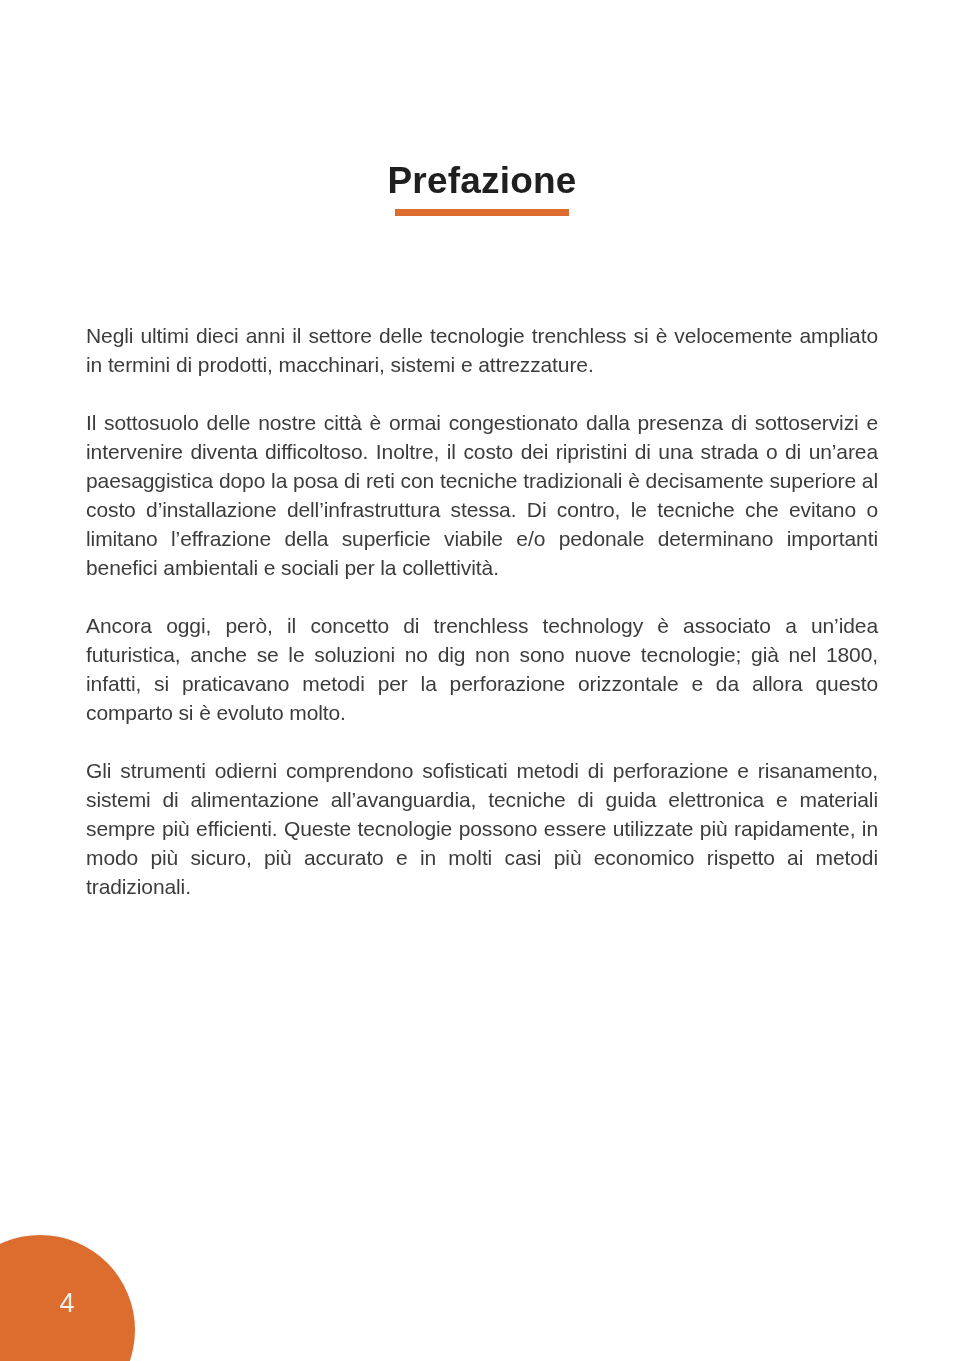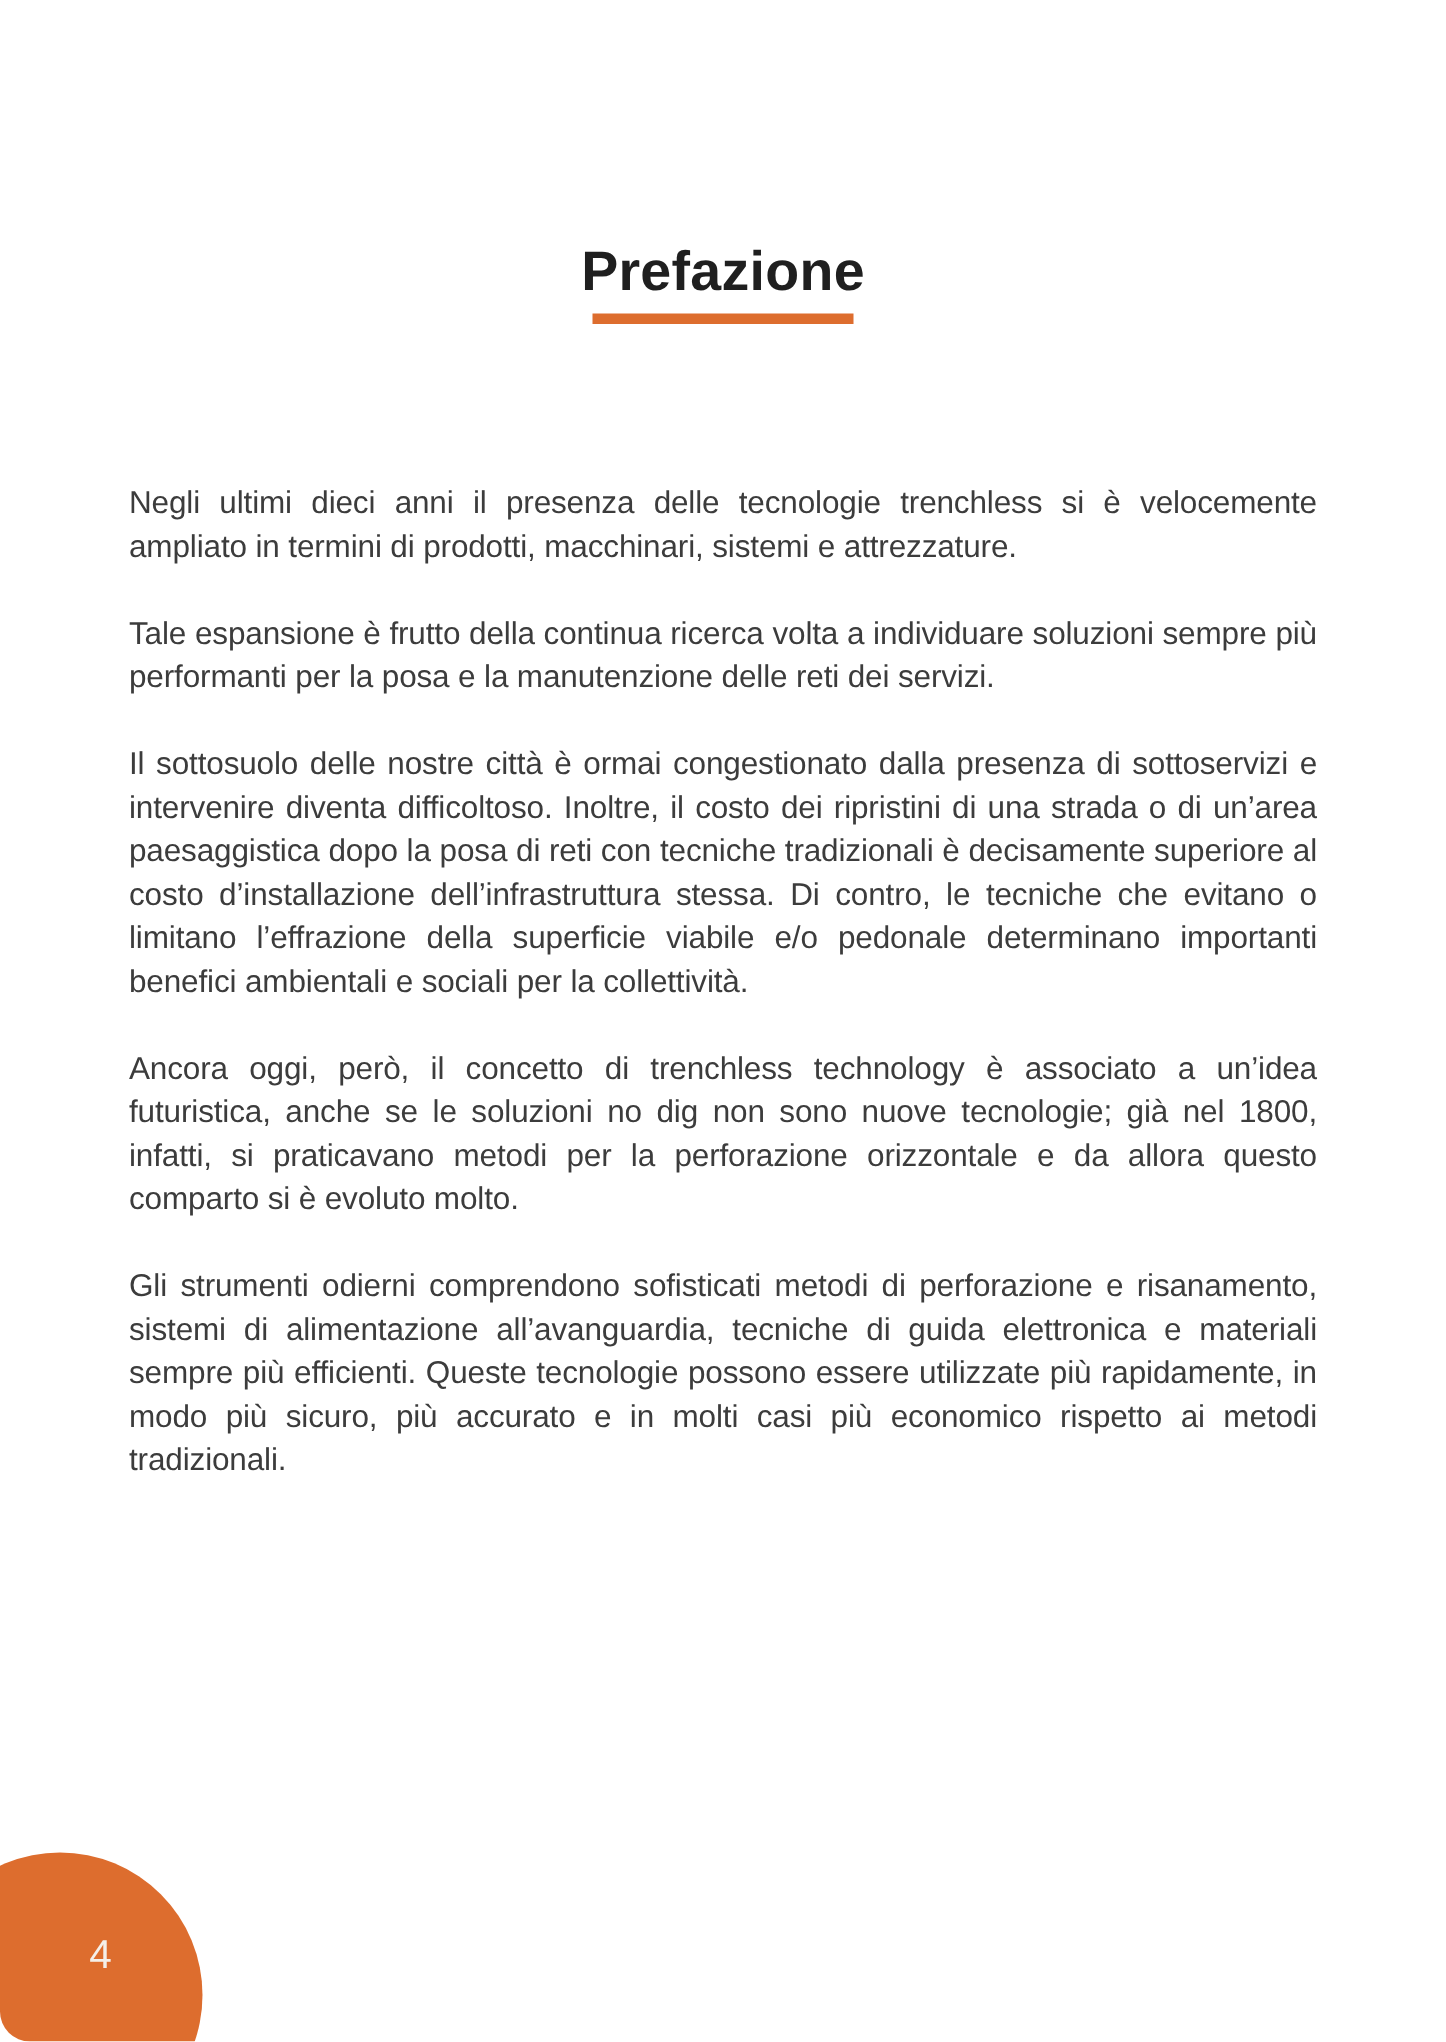--- a/index.html
+++ b/index.html
@@ -7,21 +7,20 @@
     padding: 0;
     background: #ffffff;
   }
   .page {
     position: relative;
     width: 964px;
     height: 1361px;
     background: #ffffff;
     overflow: hidden;
     font-family: "Liberation Sans", sans-serif;
-    border-radius: 20px;
   }
   .title-block {
     position: absolute;
     top: 160px;
     left: 0;
     width: 100%;
     text-align: center;
   }
   .title-line {
     margin: 0;
@@ -77,22 +76,21 @@
 <body>
 
 <div class="page">
 
   <div class="title-block">
     <h1 class="title-line">Prefazione</h1>
     <div class="title-rule"></div>
   </div>
 
   <div class="body-text">
-    <p>Negli ultimi dieci anni il presenza delle tecnologie trenchless si è velocemente ampliato in termini di prodotti, macchinari, sistemi e attrezzature.</p>
-    <p>Tale espansione è frutto della continua ricerca volta a individuare soluzioni sempre più performanti per la posa e la manutenzione delle reti dei servizi.</p>
+    <p>Negli ultimi dieci anni il settore delle tecnologie trenchless si è velocemente ampliato in termini di prodotti, macchinari, sistemi e attrezzature.</p>
     <p>Il sottosuolo delle nostre città è ormai congestionato dalla presenza di sottoservizi e intervenire diventa difficoltoso. Inoltre, il costo dei ripristini di una strada o di un’area paesaggistica dopo la posa di reti con tecniche tradizionali è decisamente superiore al costo d’installazione dell’infrastruttura stessa. Di contro, le tecniche che evitano o limitano l’effrazione della superficie viabile e/o pedonale determinano importanti benefici ambientali e sociali per la collettività.</p>
     <p>Ancora oggi, però, il concetto di trenchless technology è associato a un’idea futuristica, anche se le soluzioni no dig non sono nuove tecnologie; già nel 1800, infatti, si praticavano metodi per la perforazione orizzontale e da allora questo comparto si è evoluto molto.</p>
     <p>Gli strumenti odierni comprendono sofisticati metodi di perforazione e risanamento, sistemi di alimentazione all’avanguardia, tecniche di guida elettronica e materiali sempre più efficienti. Queste tecnologie possono essere utilizzate più rapidamente, in modo più sicuro, più accurato e in molti casi più economico rispetto ai metodi tradizionali.</p>
   </div>
 
   <div class="page-circle"></div>
   <div class="page-number">4</div>
 
 </div>
 

